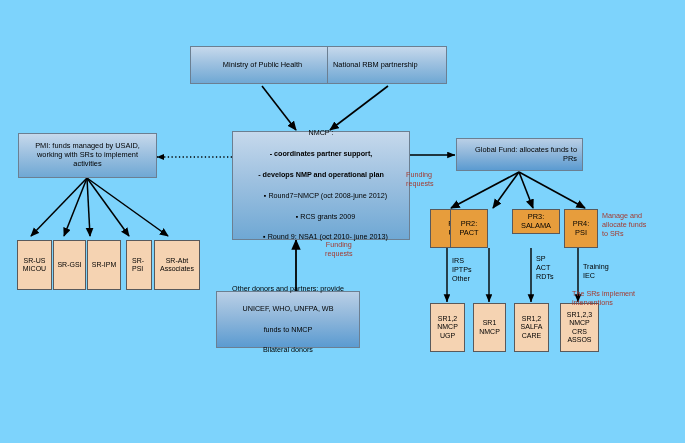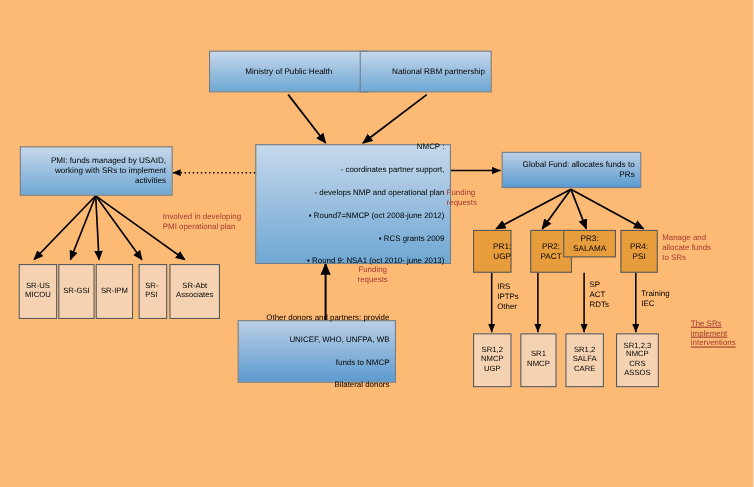--- a/index.html
+++ b/index.html
@@ -7,21 +7,21 @@
     padding: 0;
     background: #ffffff;
   }
   body {
     font-family: "Liberation Sans", sans-serif;
   }
   #canvas {
     position: relative;
     width: 685px;
     height: 443px;
-    background: #fdba74;
+    background: #7dd3fc;
     overflow: hidden;
   }
   #edges {
     position: absolute;
     left: 0; top: 0;
     width: 685px; height: 443px;
     pointer-events: none;
   }
   .node {
     position: absolute;
@@ -43,21 +43,21 @@
     font-size: 7.4px;
   }
   .blue-flat {
     background: linear-gradient(to bottom, #b9cfe6 0%, #8cb5da 50%, #5b9bd1 100%);
     border: 1px solid #6b7f92;
     font-size: 7.4px;
   }
   
   .node.align-left {
     justify-content: flex-start;
-    text-align: right;
+    text-align: center;
   }
   .node .inner {
     padding: 3px 5px;
     width: 100%;
   }
   
   .peach {
     background: #f5d3b2;
     border: 1px solid #59595b;
     font-size: 7px;
@@ -79,21 +79,21 @@
     color: #a33b31;
   }
   .label.black {
     color: #000000;
   }
   .nmcp-body {
     font-size: 7.2px;
     line-height: 1.45;
   }
   .nmcp-body .l1 { display:block; }
-  .nmcp-body .dash { display:block; padding-left: 3px; text-indent: -3px; }
+  .nmcp-body .dash { display:block; padding-left: 3px; text-indent: -3px; font-weight: bold; }
   .nmcp-body .bullet { display:block; padding-left: 16px; text-indent: -7px; }
 </style>
 </head>
 <body>
 
 <div id="canvas">
 
   <svg id="edges" viewBox="0 0 685 443">
     <defs>
       <marker id="arrow" markerWidth="7" markerHeight="7" refX="5.4" refY="2.6" orient="auto" markerUnits="strokeWidth">
@@ -129,21 +129,21 @@
     <path d="M489,248 L489,302" stroke="#000" stroke-width="1.4" fill="none" marker-end="url(#arrowsm)"></path>
     <path d="M531,248 L531,302" stroke="#000" stroke-width="1.4" fill="none" marker-end="url(#arrowsm)"></path>
     <path d="M578,248 L578,302" stroke="#000" stroke-width="1.4" fill="none" marker-end="url(#arrowsm)"></path>
   </svg>
 
   <div class="node blue" style="left:190px; top:46px; width:145px; height:38px;">
     <span class="inner" style="text-align:center;">Ministry of Public Health</span>
   </div>
 
   <div class="node blue" style="left:327px; top:46px; width:120px; height:38px;">
-    <span class="inner" style="text-align:right;">National RBM partnership</span>
+    <span class="inner" style="text-align:left;">National RBM partnership</span>
   </div>
 
   <div class="node blue align-left" style="left:18px; top:133px; width:139px; height:45px;">
     <span class="inner">PMI: funds managed by USAID, working with SRs to implement activities</span>
   </div>
 
   <div class="node blue align-left" style="left:232px; top:131px; width:178px; height:109px;">
     <div class="inner nmcp-body">
       <span class="l1">NMCP :</span>
       <span class="dash">-   coordinates partner support,</span>
@@ -183,21 +183,21 @@
   </div>
   <div class="node peach" style="left:154px; top:240px; width:46px; height:50px;">
     <span>SR-Abt
 Associates</span>
   </div>
 
   <div class="node orange" style="left:430px; top:209px; width:35px; height:39px;padding-left:18px;">
     <span>PR1:
 UGP</span>
   </div>
-  <div class="node orange" style="left:482px; top:209px; width:38px; height:39px;justify-content:center;">
+  <div class="node orange" style="left:450px; top:209px; width:38px; height:39px;justify-content:center;">
     <span>PR2:
 PACT</span>
   </div>
   <div class="node orange" style="left:512px; top:209px; width:48px; height:25px;">
     <span>PR3:
 SALAMA</span>
   </div>
   <div class="node orange" style="left:564px; top:209px; width:34px; height:39px;">
     <span>PR4:
 PSI</span>
@@ -226,29 +226,27 @@
 
   <div class="label black" style="left:452px; top:256px;">IRS
 IPTPs
 Other</div>
   <div class="label black" style="left:536px; top:254px;">SP
 ACT
 RDTs</div>
   <div class="label black" style="left:583px; top:262px;">Training
 IEC</div>
 
-  <div class="label red" style="left:148px; top:192px;">Involved in developing
-PMI operational plan</div>
 
   <div class="label red" style="left:325px; top:240px; text-align:center;">Funding
 requests</div>
 
   <div class="label red" style="left:406px; top:170px;">Funding
 requests</div>
 
   <div class="label red" style="left:602px; top:211px;">Manage and
 allocate  funds
 to SRs</div>
 
-  <div class="label red" style="left:628px; top:289px;text-decoration:underline;">The SRs implement
+  <div class="label red" style="left:572px; top:289px;">The SRs implement
 interventions</div>
 
 </div>
 
 </body></html>

